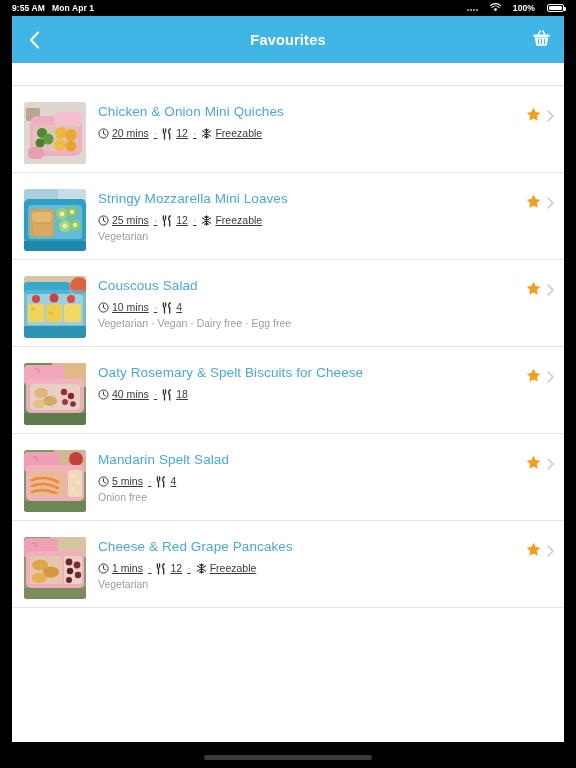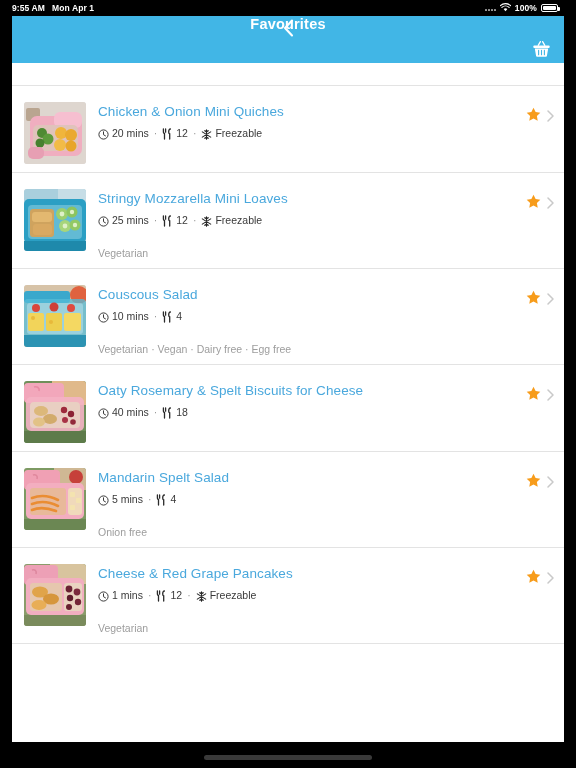--- a/index.html
+++ b/index.html
@@ -11,39 +11,39 @@
   }
   .device { position:relative; width:576px; height:768px; background:#000; }
 
   
   .statusbar {
     position:absolute; top:0; left:0; width:576px; height:16px;
     display:flex; align-items:center; color:#fff;
     font-size:8.5px; font-weight:bold; letter-spacing:.1px;
   }
   .sb-left { display:flex; align-items:center; gap:7px; padding-left:12px; }
-  .sb-right { margin-left:auto; display:flex; align-items:center; gap:4px; padding-right:18px; }
+  .sb-right { margin-left:auto; display:flex; align-items:center; gap:12px; padding-right:12px; }
   .sig { display:flex; align-items:flex-end; gap:1px; height:6px; }
   .sig i { display:block; width:2px; background:#9a9a9a; border-radius:.5px; }
   .sig i:nth-child(1){height:2px}.sig i:nth-child(2){height:2px}
   .sig i:nth-child(3){height:2px}.sig i:nth-child(4){height:2px}
   .batt { width:17px; height:8px; border:1px solid #fff; border-radius:2px; position:relative; }
   .batt::after{content:"";position:absolute;right:-2.5px;top:2px;width:1.5px;height:4px;background:#fff;border-radius:0 1px 1px 0;}
   .batt i{position:absolute;left:1px;top:1px;bottom:1px;width:13px;background:#fff;border-radius:1px;}
 
   
   .screen {
     position:absolute; top:16px; left:12px;
     width:552px; height:726px; background:#fff; overflow:hidden;
   }
 
   
   .navbar {
     height:47px; background:#41b6e6; color:#fff;
-    display:flex; align-items:center; position:relative;flex-direction:column;
+    display:flex; align-items:center; position:relative;
   }
   .nav-back {
     width:44px; height:47px; display:flex; align-items:center; justify-content:center;
     cursor:pointer;
   }
   .nav-back svg { display:block; }
   .nav-title {
     position:absolute; left:0; right:0; text-align:center;
     font-size:14.5px; font-weight:bold; letter-spacing:.2px; pointer-events:none;
   }
@@ -69,27 +69,27 @@
     overflow:hidden; position:relative; background:#ddd;
   }
   .thumb svg { display:block; width:62px; height:62px; }
 
   .body { flex:1 1 auto; padding-left:12px; padding-top:2px; min-width:0; }
   .title {
     color:#4aa8dd; font-size:13.5px; line-height:16px;
     letter-spacing:.1px; margin-bottom:7px; white-space:nowrap;
   }
   .meta {
-    display:flex; align-items:flex-end; font-size:10.5px; color:#3a3a3a;
-    line-height:13px; white-space:nowrap;
+    display:flex; align-items:center; font-size:10.5px; color:#3a3a3a;
+    line-height:13px; white-space:nowrap;text-decoration:underline;
   }
   .meta .ic { display:inline-flex; align-items:center; margin-right:3px; }
   .meta .sep { color:#9a9a9a; margin:0 5px; }
   .diet {
-    font-size:10.5px; color:#9d9d9d; margin-top:20px; line-height:13px; white-space:nowrap;
+    font-size:10.5px; color:#9d9d9d; margin-top:3px; line-height:13px; white-space:nowrap;
   }
 
   .right { flex:0 0 auto; display:flex; align-items:center; gap:6px; padding-top:5px; }
   .star { cursor:pointer; display:block; }
   .chev { display:block; }
 
   
   .home-ind {
     position:absolute; bottom:8px; left:50%; transform:translateX(-50%);
     width:168px; height:5px; background:#3a3a3a; border-radius:3px;

